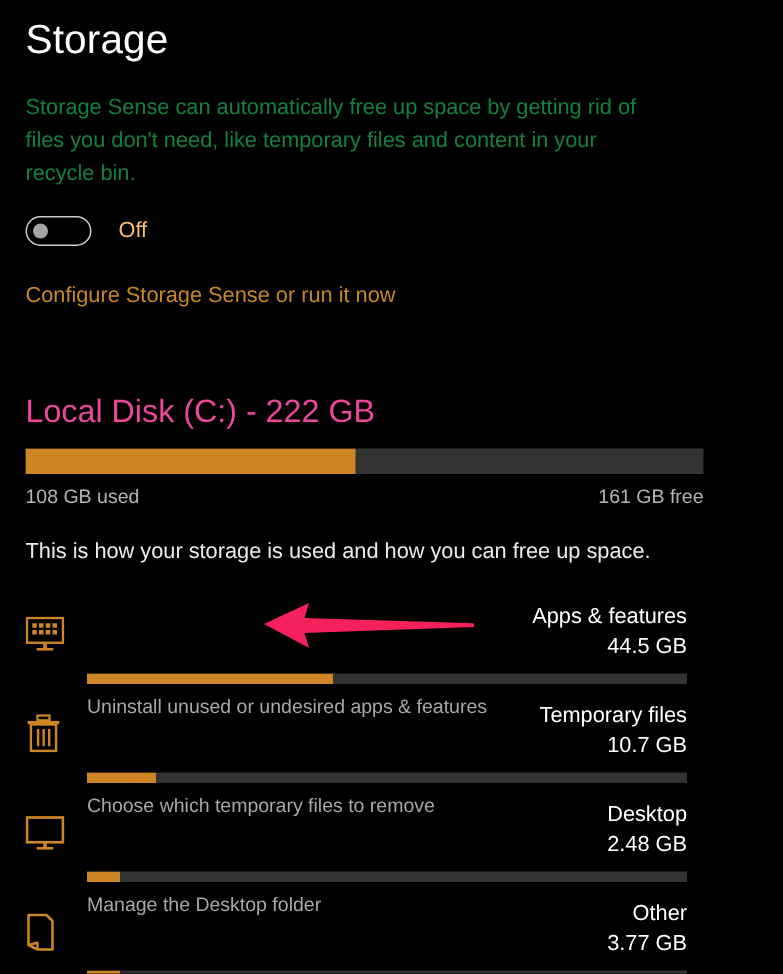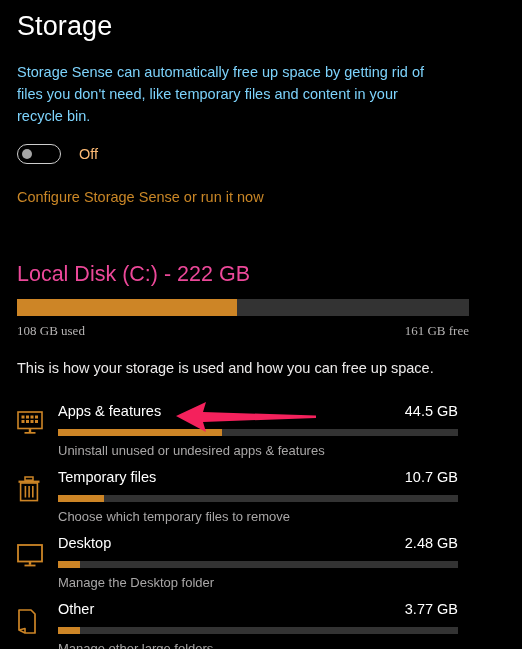--- a/index.html
+++ b/index.html
@@ -31,21 +31,21 @@
     letter-spacing: 0.1px;
     color: #ffffff;
     padding-top: 9px;
     line-height: 34px;
   }
 
   .intro {
     font-size: 14.5px;
     font-weight: 400;
     line-height: 22px;
-    color: #7dd3fc;
+    color: #15803d;
     margin-top: 18px;
     max-width: 430px;
   }
 
   
   .toggle-row {
     display: flex;
     align-items: center;
     margin-top: 15px;
     height: 24px;
@@ -116,21 +116,20 @@
   }
 
   .disk-legend {
     width: 452px;
     display: flex;
     justify-content: space-between;
     font-size: 13px;
     color: #b6b4b4;
     margin-top: 6px;
     line-height: 17px;
-    font-family: Liberation Serif, serif;
   }
 
   .how-text {
     font-size: 14.5px;
     color: #eceaea;
     margin-top: 19px;
     line-height: 20px;
   }
 
   
@@ -155,22 +154,23 @@
 
   .cat-body {
     flex: 1 1 auto;
     padding-left: 0px;
     padding-top: 1px;
   }
 
   .cat-head {
     display: flex;
     justify-content: space-between;
-    align-items: center;
+    align-items: flex-end;
     width: 400px;
+    flex-direction: column;
   }
 
   .cat-name {
     font-size: 14.5px;
     color: #ffffff;
     line-height: 20px;
   }
 
   .cat-size {
     font-size: 14.5px;

